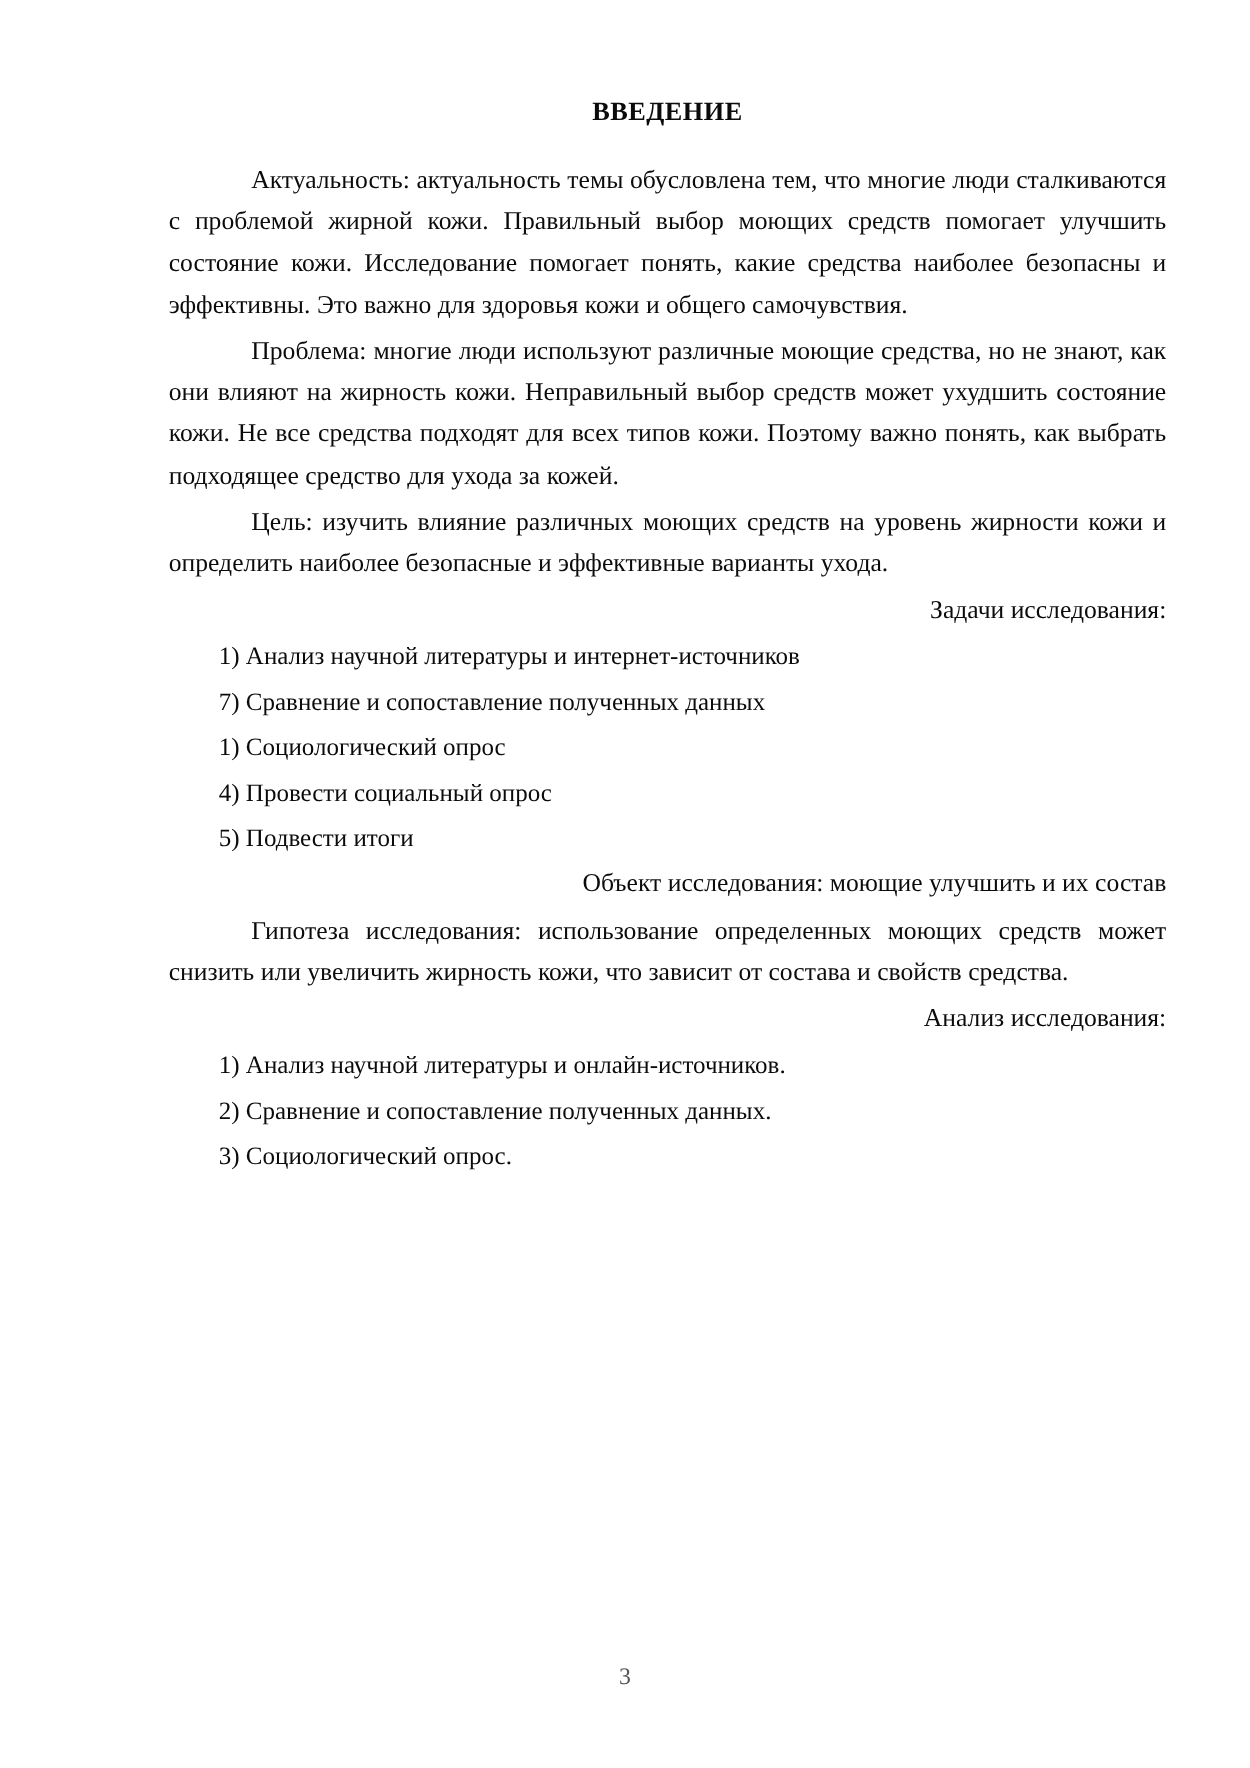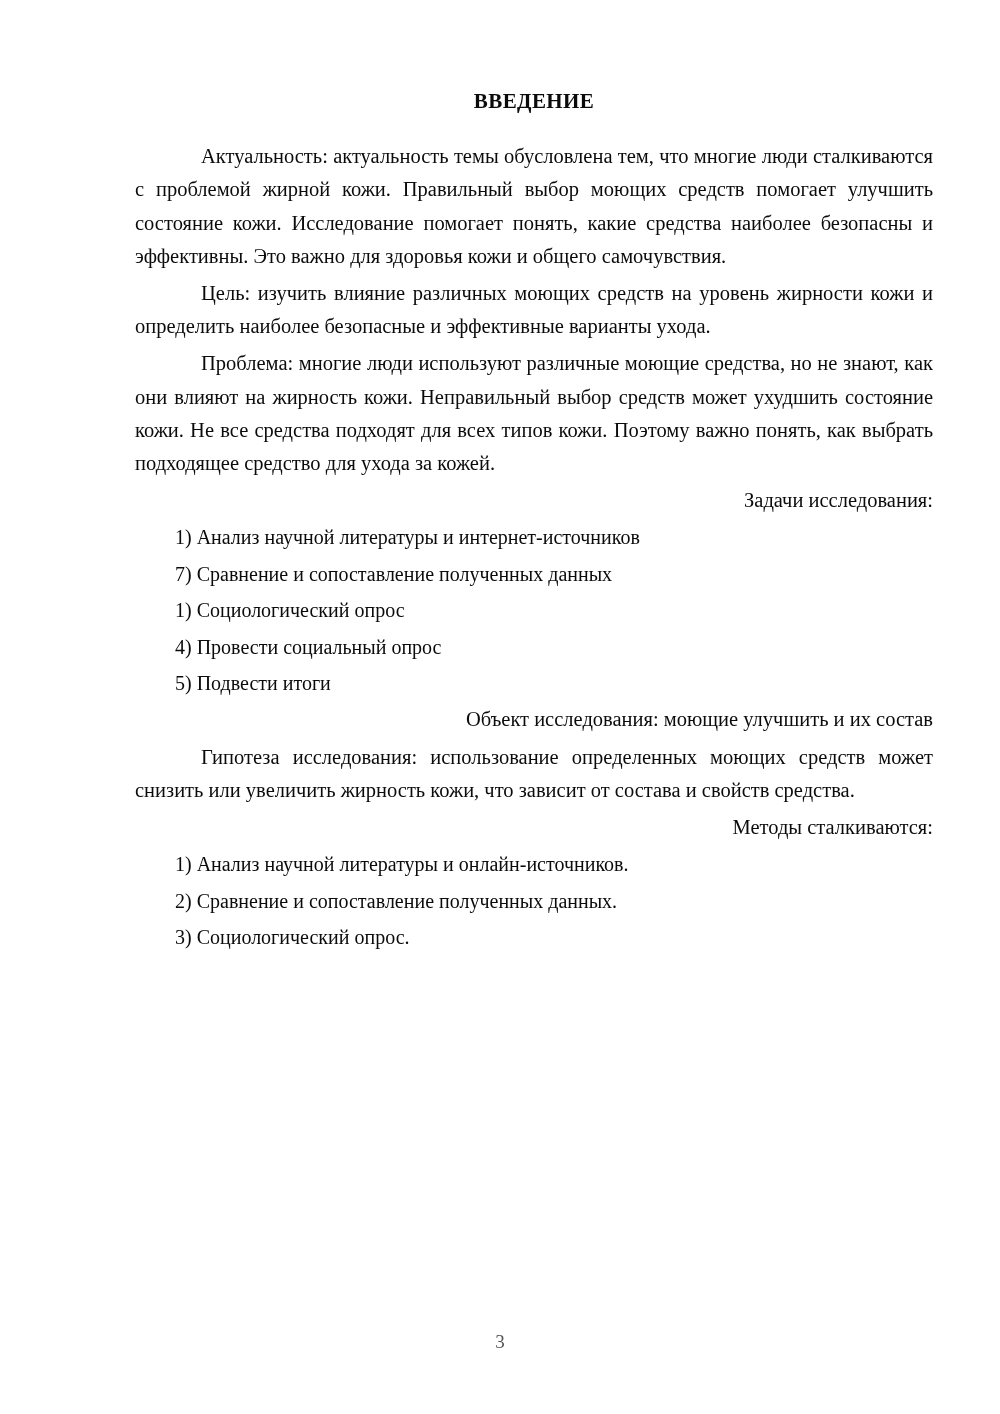--- a/index.html
+++ b/index.html
@@ -17,21 +17,21 @@
     background: #ffffff;
     box-sizing: border-box;
     font-family: "Liberation Serif", "DejaVu Serif", serif;
     color: #0b0b0b;
     overflow: hidden;
   }
 
   .content {
     position: absolute;
     left: 135px;
-    top: 88px;
+    top: 76px;
     width: 798px;
   }
 
   .doc-title {
     text-align: center;
     font-weight: bold;
     font-size: 21px;
     letter-spacing: 0.4px;
     margin: 0 0 26px 0;
     line-height: 1.25;
@@ -86,40 +86,40 @@
 <body>
 
 <div class="page">
 
   <div class="content">
 
     <h1 class="doc-title">ВВЕДЕНИЕ</h1>
 
     <p class="body-par">Актуальность: актуальность темы обусловлена тем, что многие люди сталкиваются с проблемой жирной кожи. Правильный выбор моющих средств помогает улучшить состояние кожи. Исследование помогает понять, какие средства наиболее безопасны и эффективны. Это важно для здоровья кожи и общего самочувствия.</p>
 
+    <p class="body-par">Проблема: многие люди используют различные моющие средства, но не знают, как они влияют на жирность кожи. Неправильный выбор средств может ухудшить состояние кожи. Не все средства подходят для всех типов кожи. Поэтому важно понять, как выбрать подходящее средство для ухода за кожей.</p>
+
     <p class="body-par">Цель: изучить влияние различных моющих средств на уровень жирности кожи и определить наиболее безопасные и эффективные варианты ухода.</p>
-
-    <p class="body-par">Проблема: многие люди используют различные моющие средства, но не знают, как они влияют на жирность кожи. Неправильный выбор средств может ухудшить состояние кожи. Не все средства подходят для всех типов кожи. Поэтому важно понять, как выбрать подходящее средство для ухода за кожей.</p>
 
     <p class="body-par short-par">Задачи исследования:</p>
 
     <ul class="num-list">
       <li class="num-item">1) Анализ научной литературы и интернет-источников</li>
       <li class="num-item">7) Сравнение и сопоставление полученных данных</li>
       <li class="num-item">1) Социологический опрос</li>
       <li class="num-item">4) Провести социальный опрос</li>
       <li class="num-item">5) Подвести итоги</li>
     </ul>
 
     <p class="body-par short-par">Объект исследования: моющие улучшить и их состав</p>
 
 
     <p class="body-par">Гипотеза исследования: использование определенных моющих средств может снизить или увеличить жирность кожи, что зависит от состава и свойств средства.</p>
 
-    <p class="body-par short-par">Методы сталкиваются:</p>
+    <p class="body-par short-par">Анализ исследования:</p>
 
     <ul class="num-list">
       <li class="num-item">1) Анализ научной литературы и онлайн-источников.</li>
       <li class="num-item">2) Сравнение и сопоставление полученных данных.</li>
       <li class="num-item">3) Социологический опрос.</li>
     </ul>
 
   </div>
 
   <div class="page-number">3</div>

